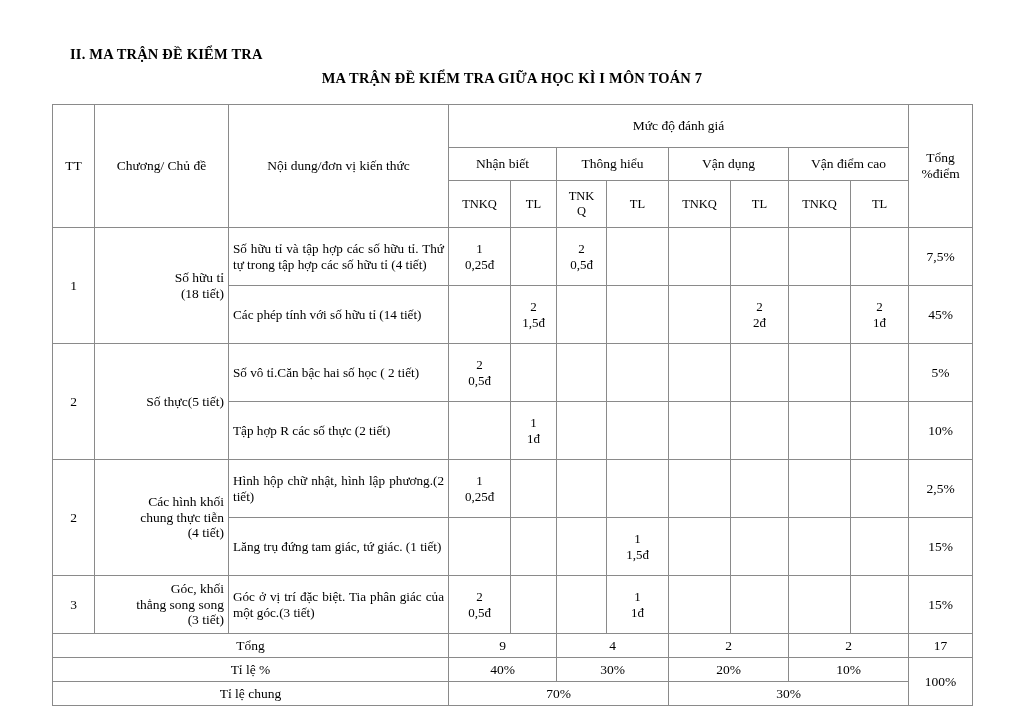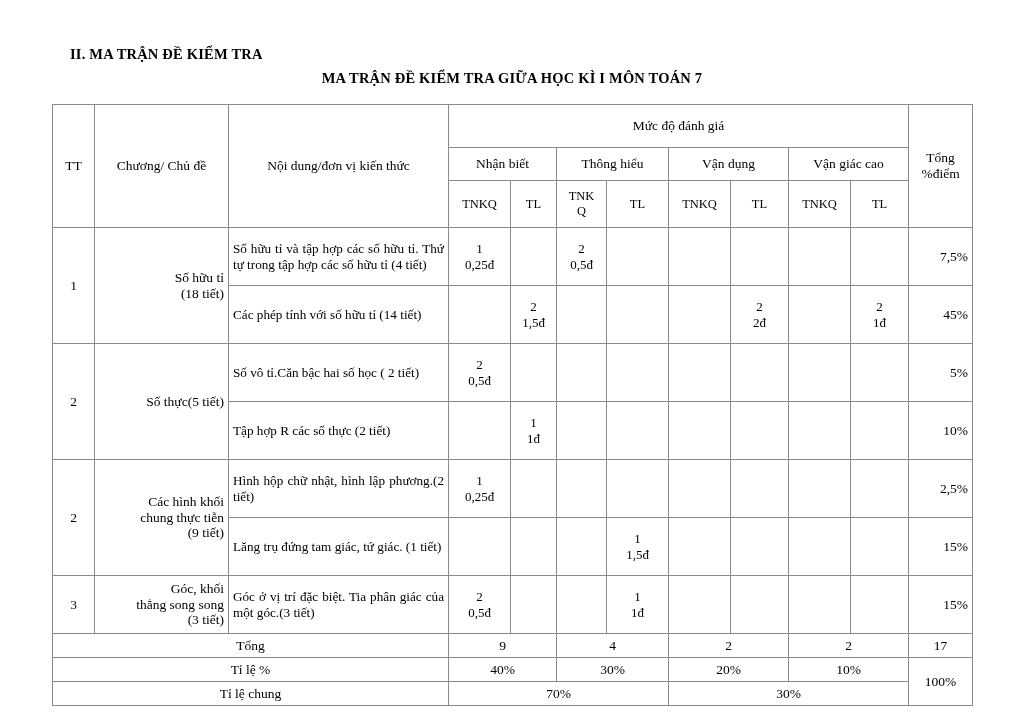--- a/index.html
+++ b/index.html
@@ -85,21 +85,21 @@
     padding: 4px 5px 4px 6px;
   }
   .num-cell {
     text-align: center;
     font-size: 13px;
     line-height: 1.25;
   }
   .num-cell .n1 { display: block; }
   .num-cell .n2 { display: block; }
   .pct {
-    text-align: right;
+    text-align: center;
     font-weight: bold;
     font-size: 13.5px;
   }
   .sum-label {
     text-align: center;
     font-weight: bold;
     font-size: 13.5px;
   }
   .sum-val {
     text-align: center;
@@ -146,21 +146,21 @@
         <td colspan="8" class="hdr" style="height:38px">Mức độ đánh giá</td>
         <td rowspan="3" class="tong-pct-hdr">
           <span>Tổng</span><br>
           <span>%điểm</span>
         </td>
       </tr>
       <tr>
         <td colspan="2" class="hdr" style="height:28px">Nhận biết</td>
         <td colspan="2" class="hdr">Thông hiểu</td>
         <td colspan="2" class="hdr">Vận dụng</td>
-        <td colspan="2" class="hdr">Vận giác cao</td>
+        <td colspan="2" class="hdr">Vận điểm cao</td>
       </tr>
       <tr>
         <td class="hdr-small" style="height:42px">TNKQ</td>
         <td class="hdr-small">TL</td>
         <td class="hdr-small">
           <span>TNK</span><br>
           <span>Q</span>
         </td>
         <td class="hdr-small">TL</td>
         <td class="hdr-small">TNKQ</td>
@@ -324,21 +324,21 @@
           <span class="n2"></span>
         </td>
         <td class="pct">10%</td>
       </tr>
 
       <tr class="r-tall">
         <td rowspan="2" class="tt">2</td>
         <td rowspan="2" class="topic">
           <span>Các hình khối</span><br>
           <span>chung thực tiễn</span><br>
-          <span>(9 tiết)</span>
+          <span>(4 tiết)</span>
         </td>
         <td class="content-cell">Hình hộp chữ nhật, hình lập phương.(2 tiết)</td>
         <td class="num-cell">
           <span class="n1">1</span>
           <span class="n2">0,25đ</span>
         </td>
         <td class="num-cell">
           <span class="n1"></span>
           <span class="n2"></span>
         </td>

